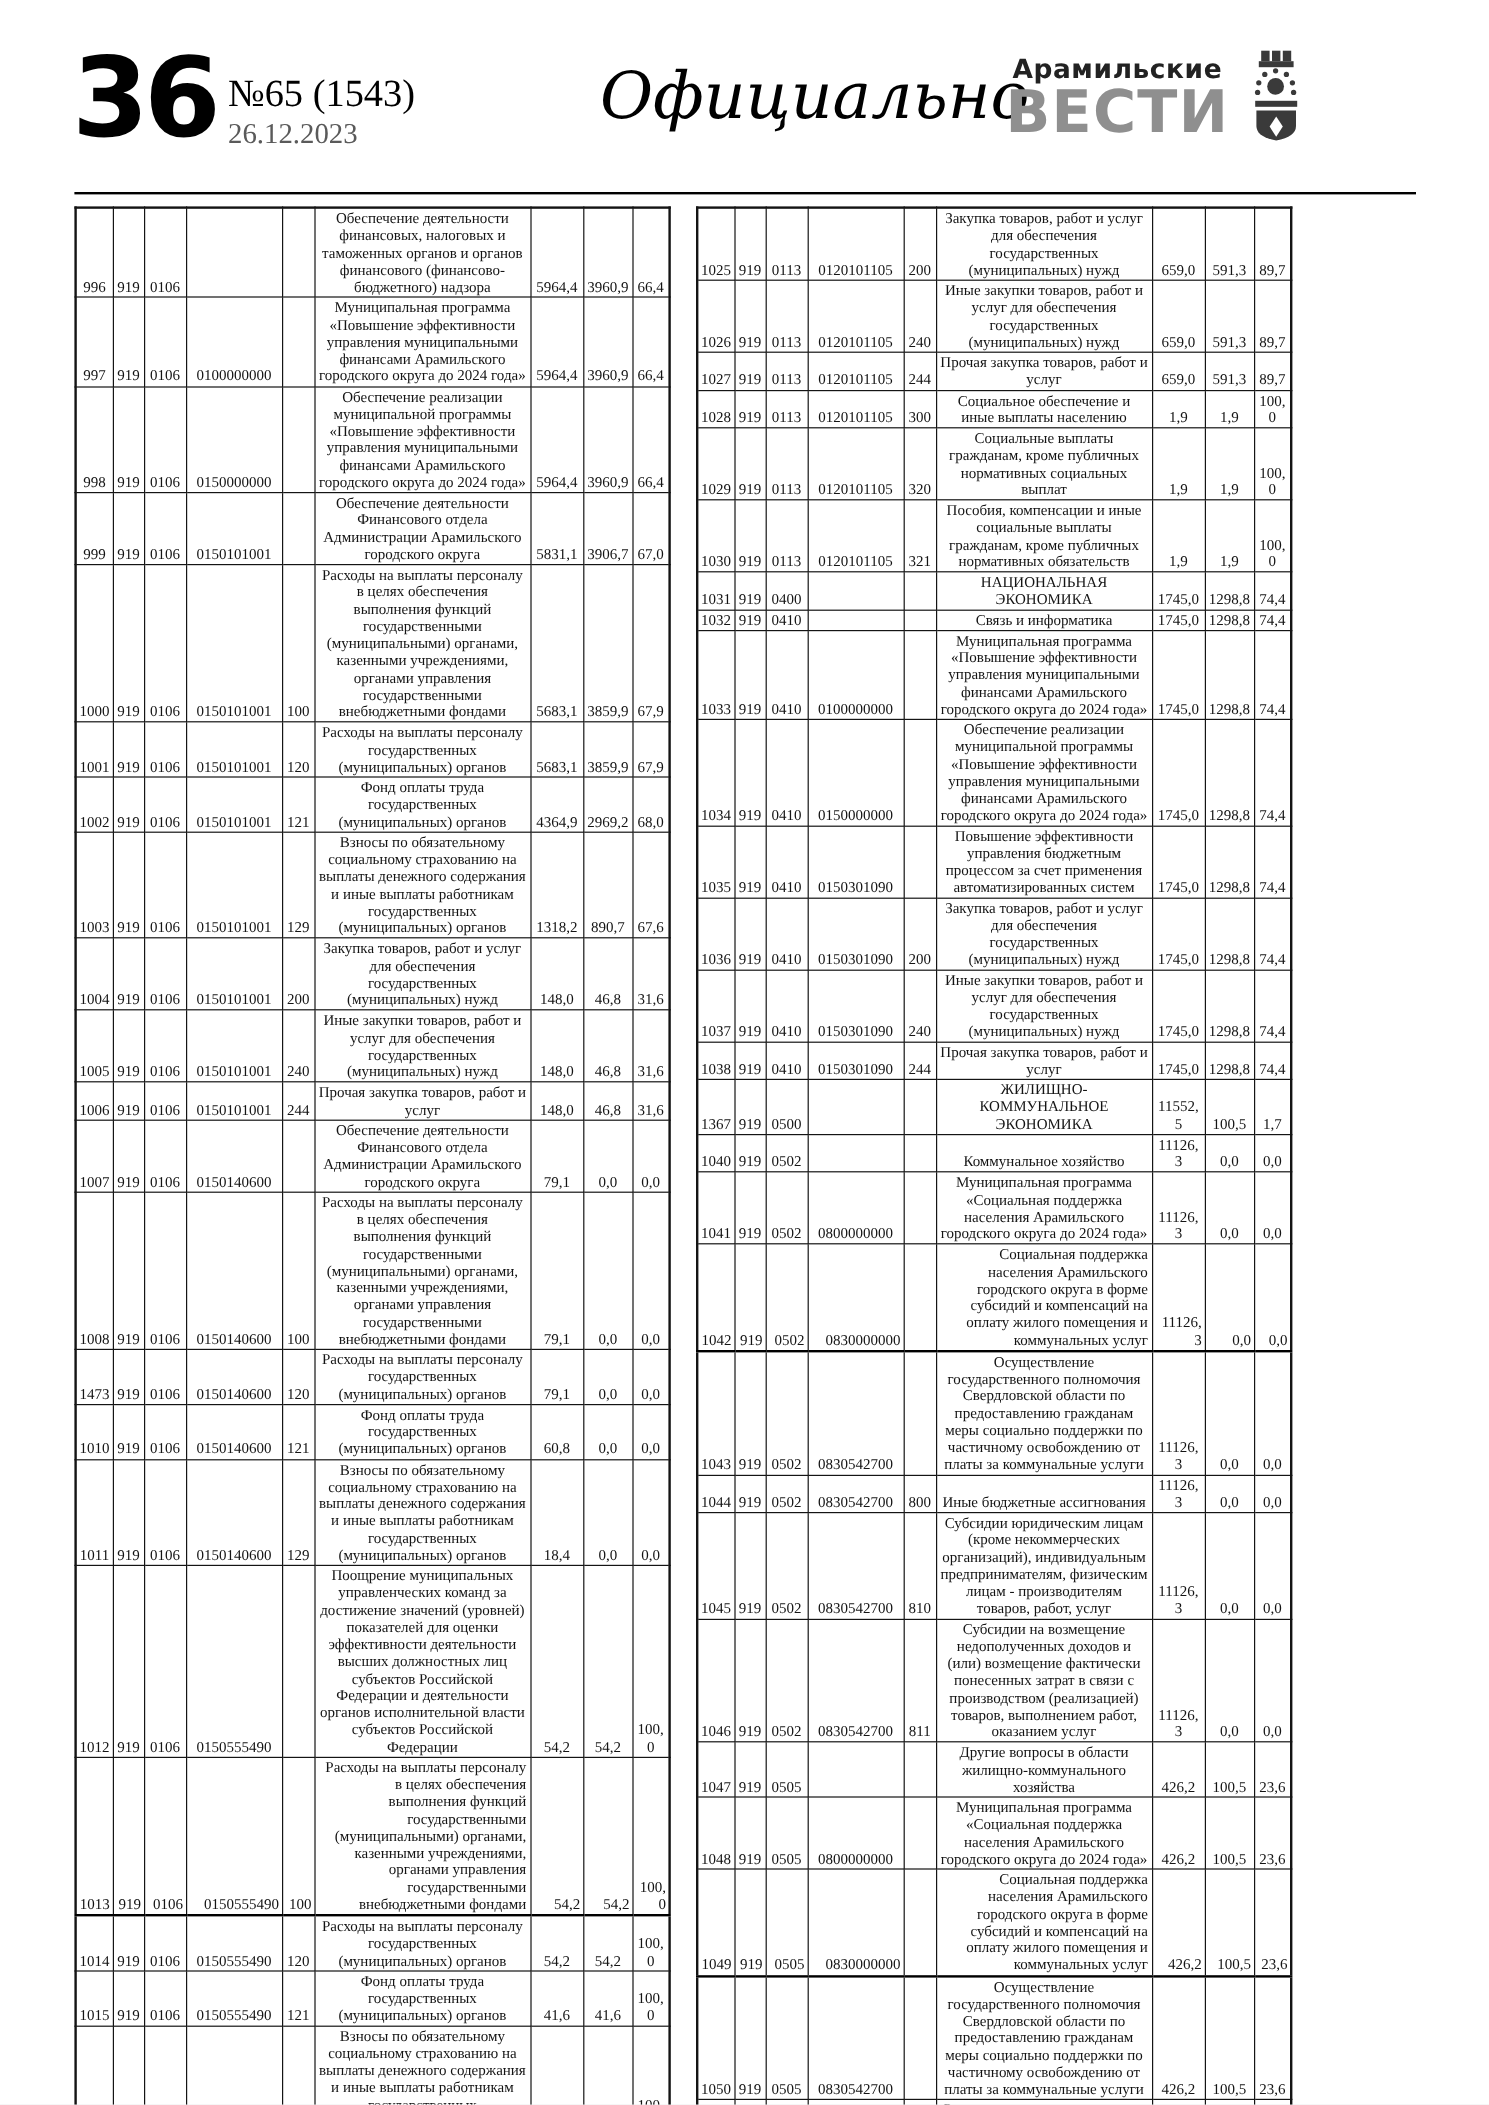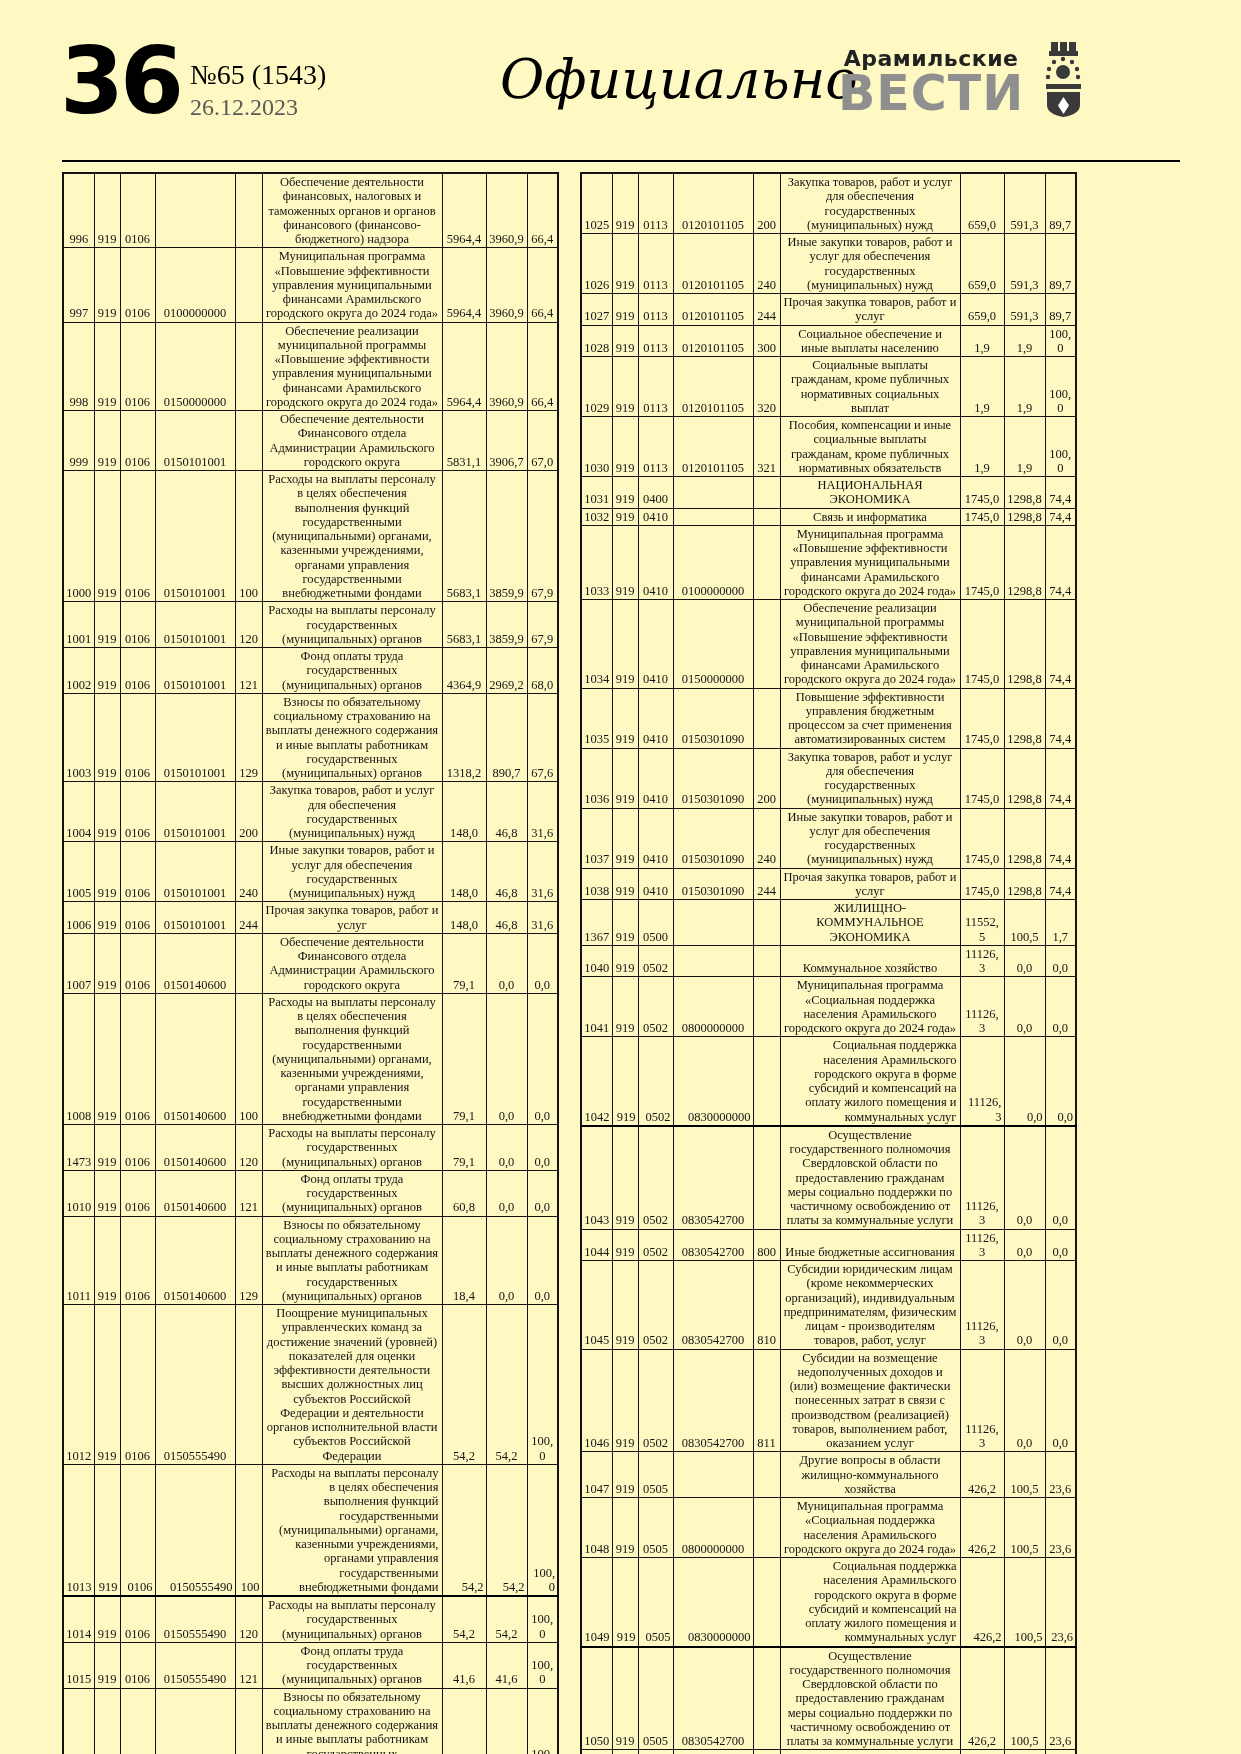--- a/index.html
+++ b/index.html
@@ -1,24 +1,24 @@
 <!DOCTYPE html>
 <html><head>
 <meta charset="utf-8">
 <style>
   html,body{margin:0;padding:0;background:#e8e8e8;}
-  .page{width:1241px;height:1754px;background:#fef9c3;position:relative;
+  .page{width:1241px;height:1754px;background:#ffffff;position:relative;
         font-family:"Liberation Serif",serif;color:#111;overflow:hidden;}
   
   .hdr{position:absolute;top:0;left:0;width:100%;height:165px;}
   .pagenum{position:absolute;left:60px;top:38px;
            font-family:"DejaVu Sans",sans-serif;font-weight:800;
            font-size:92px;line-height:0.95;letter-spacing:-4px;color:#000;}
   .issue{position:absolute;left:190px;top:57px;line-height:1.25;}
-  .issue .no{font-size:28px;color:#000;}
+  .issue .no{font-size:32px;color:#000;}
   .issue .dt{font-size:24px;color:#5a5a5a;}
   .section-title{position:absolute;left:500px;top:48px;width:320px;text-align:center;
            font-family:"DejaVu Serif",serif;font-style:italic;font-size:54px;color:#000;}
   .masthead{position:absolute;left:838px;top:46px;display:flex;align-items:flex-start;gap:10px;}
   .mast-txt{text-align:center;}
   .mast-top{font-family:"DejaVu Sans",sans-serif;font-weight:700;font-size:22px;color:#222;
             letter-spacing:0.5px;}
   .mast-bottom{font-family:"DejaVu Sans",sans-serif;font-weight:800;font-size:49px;
             line-height:0.95;color:#8f8f8f;letter-spacing:1px;}
   .emblem{margin-top:-4px;}

